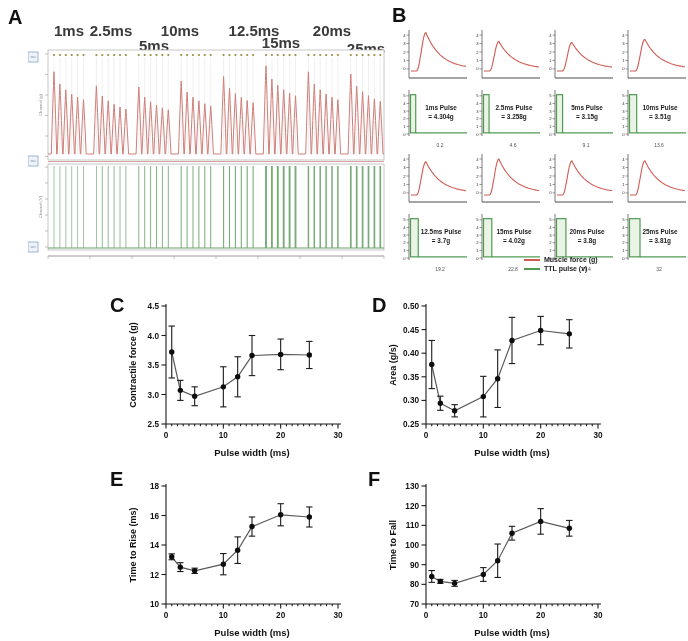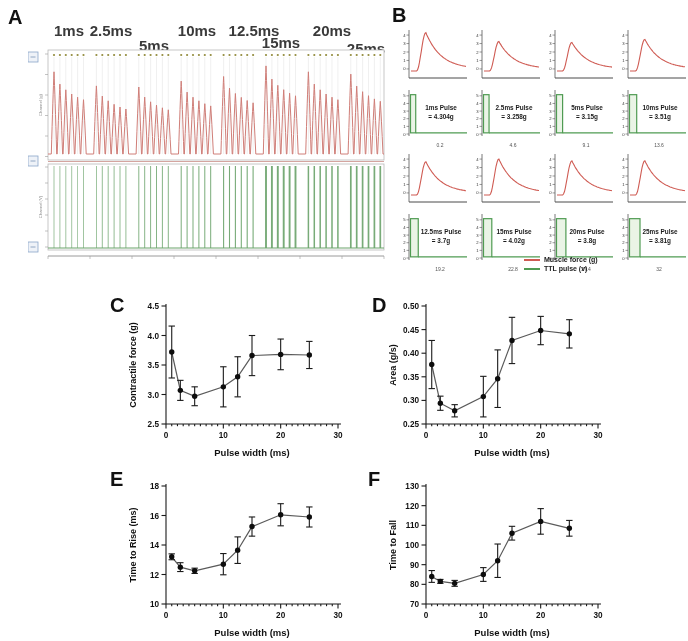--- a/index.html
+++ b/index.html
@@ -15,21 +15,21 @@
 <body>
 
 <div id="fig">
 
   <div class="panel-letter" style="left:8px;top:6px;">A</div>
   <div class="abs" id="panelA" style="left:28px;top:22px;width:360px;height:252px;">
     <div>
       <span class="pulse-label" style="left:41px;">1ms</span>
       <span class="pulse-label" style="left:83px;">2.5ms</span>
       <span class="pulse-label" style="left:126px;margin-top:15px;">5ms</span>
-      <span class="pulse-label" style="left:169px;">10ms</span>
+      <span class="pulse-label" style="left:152px;">10ms</span>
       <span class="pulse-label" style="left:226px;">12.5ms</span>
       <span class="pulse-label" style="left:253px;margin-top:12px;">15ms</span>
       <span class="pulse-label" style="left:304px;">20ms</span>
       <span class="pulse-label" style="left:338px;margin-top:18px;">25ms</span>
     </div>
     <svg id="panelA-svg" class="abs" style="left:0;top:22px;" width="360" height="226" viewBox="0 0 360 226">
         <rect x="0" y="8" width="10" height="10" fill="#eef2f8" stroke="#8aa6c8" stroke-width="0.8"></rect>
         <line x1="2.5" y1="13" x2="7.5" y2="13" stroke="#7a94b5" stroke-width="0.8"></line>
         <rect x="0" y="112" width="10" height="10" fill="#eef2f8" stroke="#8aa6c8" stroke-width="0.8"></rect>
         <line x1="2.5" y1="117" x2="7.5" y2="117" stroke="#7a94b5" stroke-width="0.8"></line>

